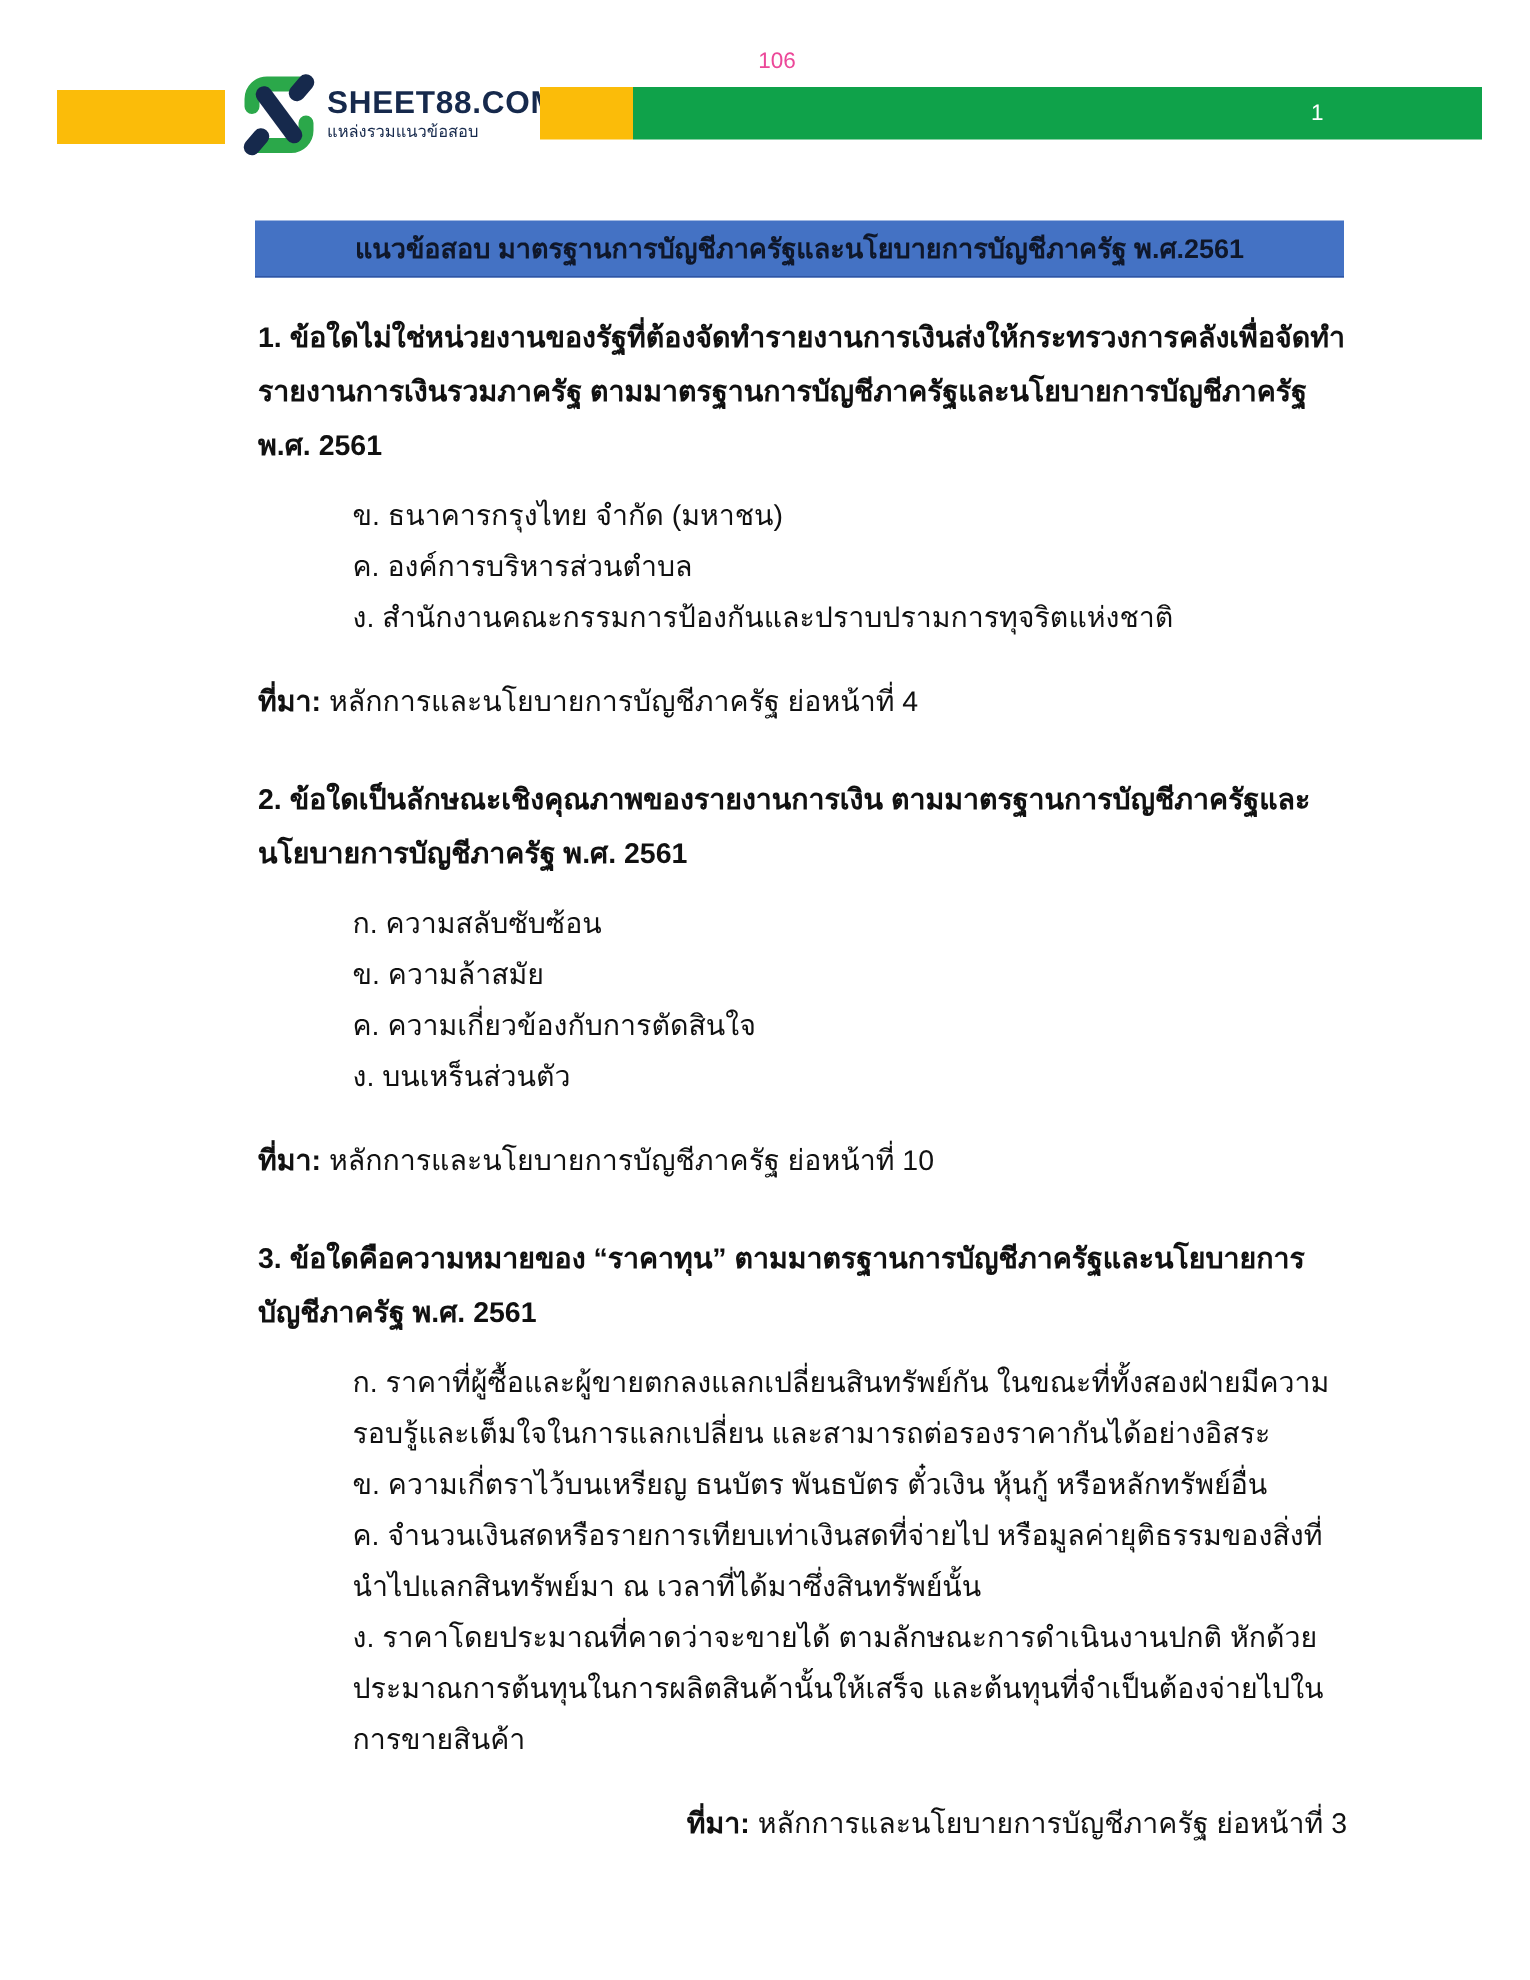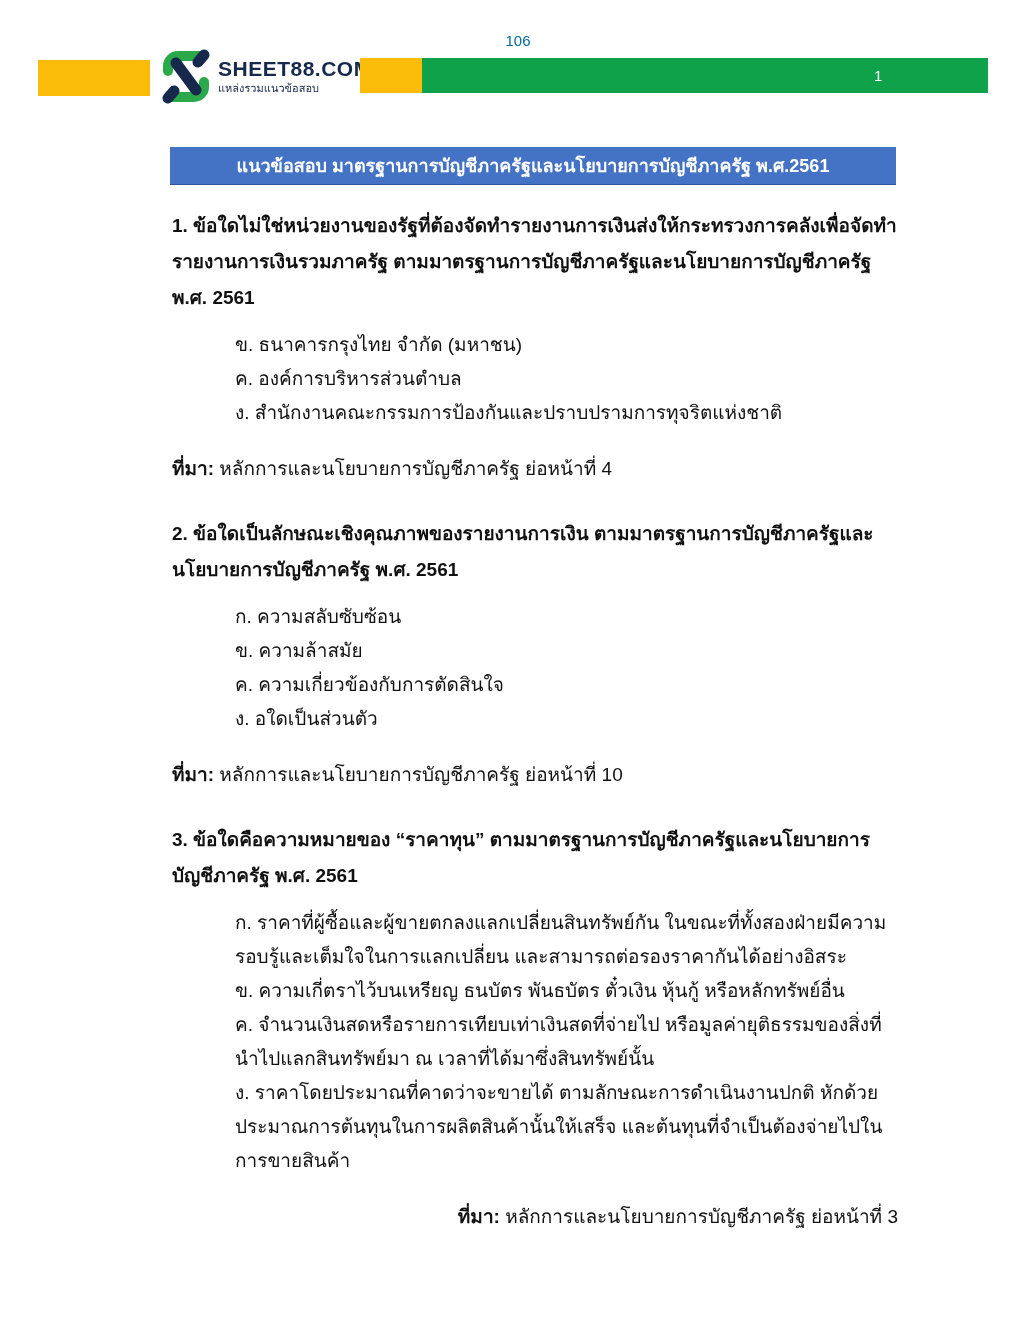--- a/index.html
+++ b/index.html
@@ -13,21 +13,21 @@
     color: #111111;
     overflow: hidden;
   }
 
   
   .top-pageno {
     position: absolute;
     top: 32px; left: 16px; right: 0;
     text-align: center;
     font-size: 15px;
-    color: #0369a1;
+    color: #ec4899;
   }
 
   
   .hdr-yellow-left {
     position: absolute;
     left: 38px; top: 60px;
     width: 112px; height: 36px;
     background: #FBBC09;
   }
   .logo {
@@ -70,21 +70,21 @@
     font-size: 15px;
   }
 
   
   .title-banner {
     position: absolute;
     left: 170px; top: 147px;
     width: 726px; height: 38px;
     background: #4472C4;
     border-bottom: 1px solid #2f55a4;
-    color: #ffffff;
+    color: #0f172a;
     font-weight: bold;
     font-size: 18px;
     text-align: center;
     line-height: 38px;
     white-space: nowrap;
   }
 
   
   .content {
     position: absolute;
@@ -154,21 +154,21 @@
       <span class="source-label">ที่มา:</span><span> หลักการและนโยบายการบัญชีภาครัฐ ย่อหน้าที่ 4</span>
     </p>
   </div>
 
   <div class="question-block">
     <p class="q-text">2. ข้อใดเป็นลักษณะเชิงคุณภาพของรายงานการเงิน ตามมาตรฐานการบัญชีภาครัฐและนโยบายการบัญชีภาครัฐ พ.ศ. 2561</p>
     <div class="options">
           <div class="option">ก. ความสลับซับซ้อน</div>
           <div class="option">ข. ความล้าสมัย</div>
           <div class="option">ค. ความเกี่ยวข้องกับการตัดสินใจ</div>
-          <div class="option">ง. อใดเป็นส่วนตัว</div>
+          <div class="option">ง. บนเหร็นส่วนตัว</div>
         </div>
     <p class="source-line">
       <span class="source-label">ที่มา:</span><span> หลักการและนโยบายการบัญชีภาครัฐ ย่อหน้าที่ 10</span>
     </p>
   </div>
 
   <div class="question-block">
     <p class="q-text">3. ข้อใดคือความหมายของ “ราคาทุน” ตามมาตรฐานการบัญชีภาครัฐและนโยบายการบัญชีภาครัฐ พ.ศ. 2561</p>
     <div class="options">
           <div class="option">ก. ราคาที่ผู้ซื้อและผู้ขายตกลงแลกเปลี่ยนสินทรัพย์กัน ในขณะที่ทั้งสองฝ่ายมีความรอบรู้และเต็มใจในการแลกเปลี่ยน และสามารถต่อรองราคากันได้อย่างอิสระ</div>

